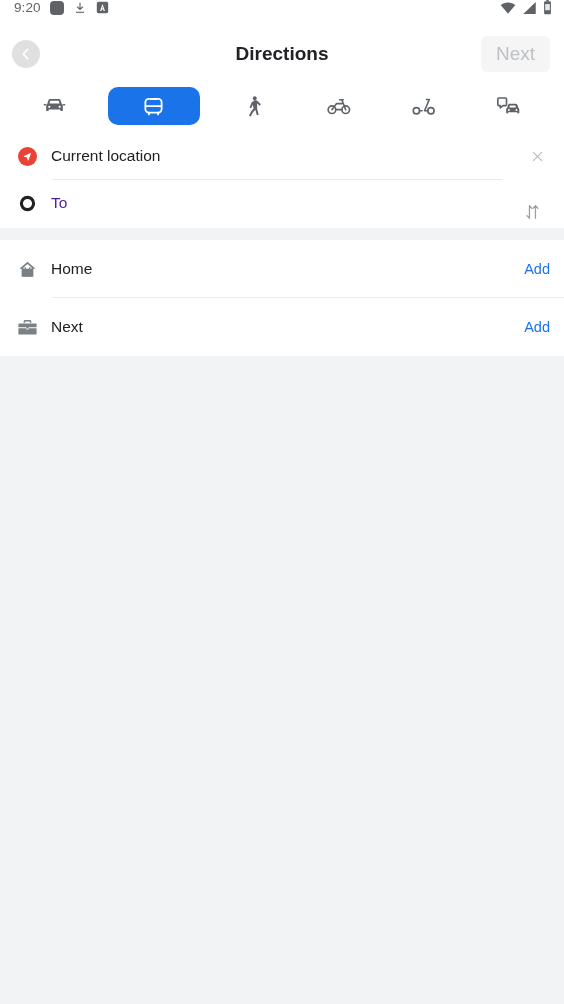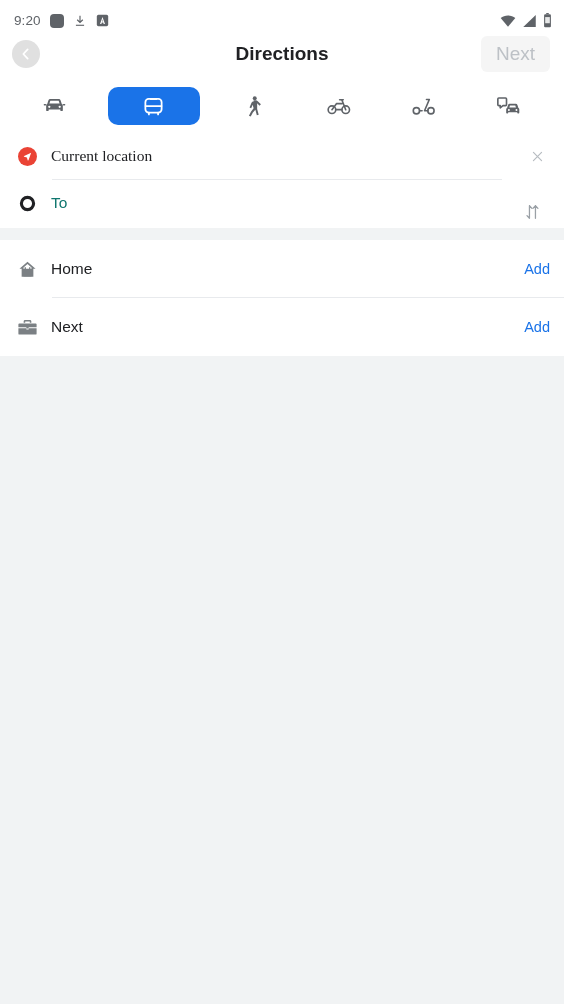--- a/index.html
+++ b/index.html
@@ -9,21 +9,21 @@
     background:#f2f2f2;
     color:#202124;
     -webkit-font-smoothing:antialiased;
     overflow:hidden;
   }
   .phone { width:564px; height:1004px; position:relative; background:#f2f2f2; }
 
   
   .statusbar {
     height:28px; background:#ffffff;
-    display:flex; align-items:flex-end; justify-content:space-between;
+    display:flex; align-items:flex-start; justify-content:space-between;
     padding:0 12px 0 14px;
   }
   .sb-left { display:flex; align-items:center; gap:9px; }
   .sb-time { font-size:13.5px; color:#5f6368; letter-spacing:.1px; }
   .sb-sq { width:14px; height:14px; border-radius:4px; background:#5f6368; display:block; }
   .sb-right { display:flex; align-items:center; gap:6px; }
   svg.ic { display:block; }
 
   
   .header {
@@ -58,29 +58,29 @@
     cursor:pointer; color:#5f6368;
   }
   .mode.selected { background:#1a73e8; color:#ffffff; width:92px; border-radius:10px; height:38px; }
 
   
   .inputs { background:#ffffff; position:relative; padding-bottom:2px; }
   .row {
     display:flex; align-items:center; min-height:46px;
     padding:0 14px 0 12px; position:relative;
   }
-  .row.from { height:48px;font-family:Liberation Serif, serif; }
+  .row.from { height:48px; }
   .row.to { height:46px; }
   .pin { width:30px; flex:0 0 30px; display:flex; align-items:center; justify-content:center; }
   .pin-from {
     width:19px; height:19px; border-radius:50%; background:#ea4335;
     display:flex; align-items:center; justify-content:center;
   }
   .field-text { flex:1; font-size:15.5px; color:#202124; padding-left:9px; }
-  .field-text.placeholder { color:#0f766e; }
+  .field-text.placeholder { color:#4c1d95; }
   .clear-x { width:26px; display:flex; align-items:center; justify-content:center; cursor:pointer; }
   .divider-line {
     position:absolute; left:52px; right:62px; top:47px; height:1px; background:#e8eaed;
   }
   .swap {
     position:absolute; right:18px; top:66px;
     width:28px; height:28px; display:flex; align-items:center; justify-content:center;
     cursor:pointer;
   }
 

